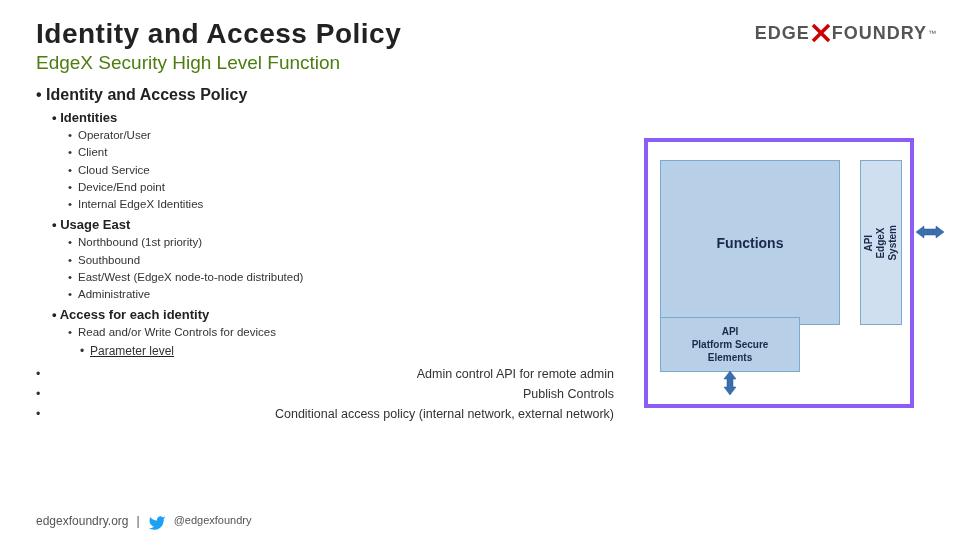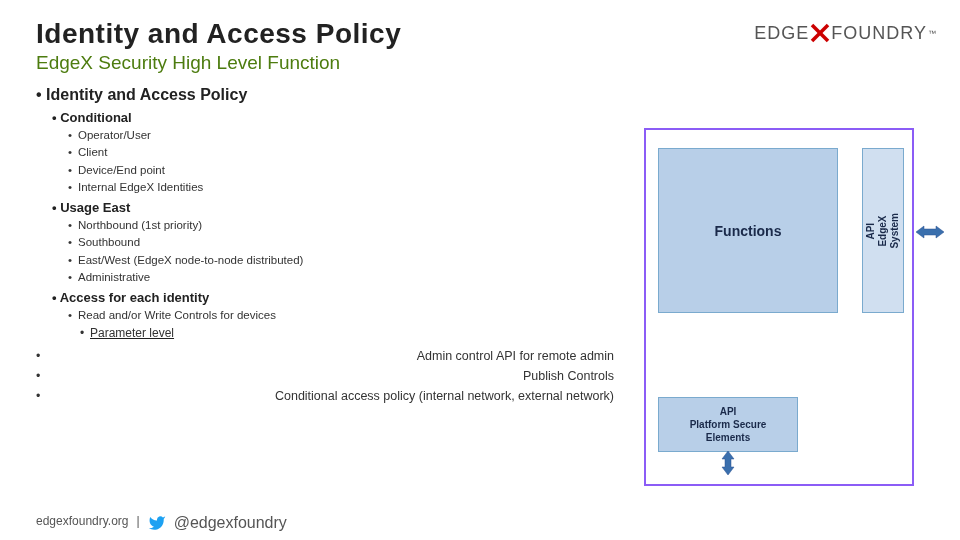--- a/index.html
+++ b/index.html
@@ -54,21 +54,21 @@
 
     
     .logo {
       display: flex;
       align-items: center;
       margin-top: 4px;
     }
 
     .logo-text {
       font-size: 18px;
-      font-weight: normal;
+      font-weight: bold;
       color: #555;
       letter-spacing: 1px;
       text-align: center;
     }
 
     
     .main {
       display: flex;
       flex: 1;
       padding: 0 36px 10px 36px;
@@ -160,24 +160,24 @@
 
     .diagram-container {
       position: relative;
       width: 270px;
       height: 340px;
     }
 
     
     .outer-box {
       position: absolute;
-      top: 2px; left: 0;
+      top: 12px; left: 0;
       width: 270px;
-      height: 358px;
-      border: 2px solid #8b5cf6;
+      height: 270px;
+      border: 4px solid #8b5cf6;
       background: transparent;
     }
 
     
     .functions-box {
       position: absolute;
       top: 18px;
       left: 12px;
       width: 180px;
       height: 165px;
@@ -261,21 +261,21 @@
       color: #555;
     }
 
     .twitter-icon {
       width: 18px;
       height: 18px;
       fill: #1da1f2;
     }
 
     .footer-handle {
-      font-size: 16px;
+      font-size: 11px;
       color: #555;
     }
   </style>
 </head>
 <body>
 
 <svg class="bg-circles" xmlns="http://www.w3.org/2000/svg">
 
   <circle cx="760" cy="80" r="55" fill="none" stroke="#e8e8f0" stroke-width="1.5"></circle>
   <circle cx="820" cy="120" r="40" fill="none" stroke="#e8e8f0" stroke-width="1.5"></circle>
@@ -314,25 +314,26 @@
   <div class="main">
 
     <div class="text-content">
 
       <div class="section-title">
         • <span>Identity and Access Policy</span>
       </div>
 
       <div class="sub-section">
         <div class="sub-section-title">
-          • <span>Conditional</span>
+          • <span>Identities</span>
         </div>
         <ul class="bullet-list sub-bullets" id="identities-list">
             <li>Operator/User</li>
             <li>Client</li>
+            <li>Cloud Service</li>
             <li>Device/End point</li>
             <li>Internal EdgeX Identities</li>
           </ul>
       </div>
 
       <div class="sub-section">
         <div class="sub-section-title">
           • <span>Usage East</span>
         </div>
         <ul class="bullet-list sub-bullets" id="usage-list">

